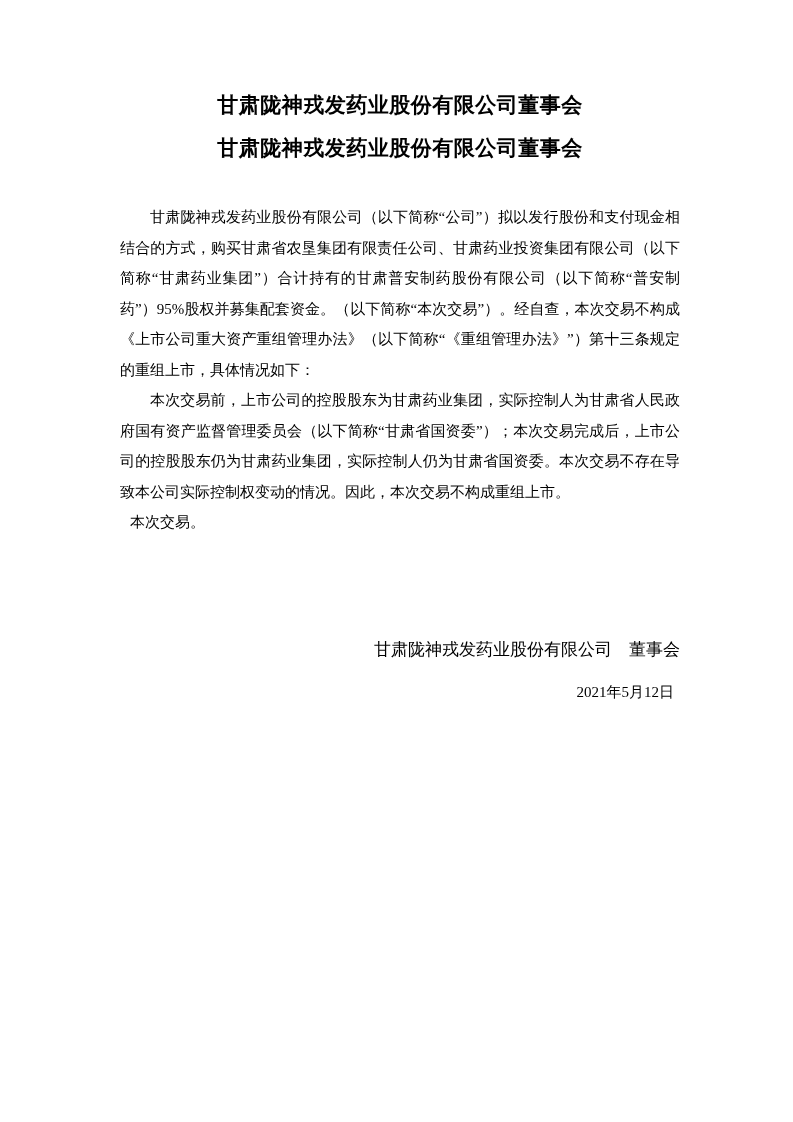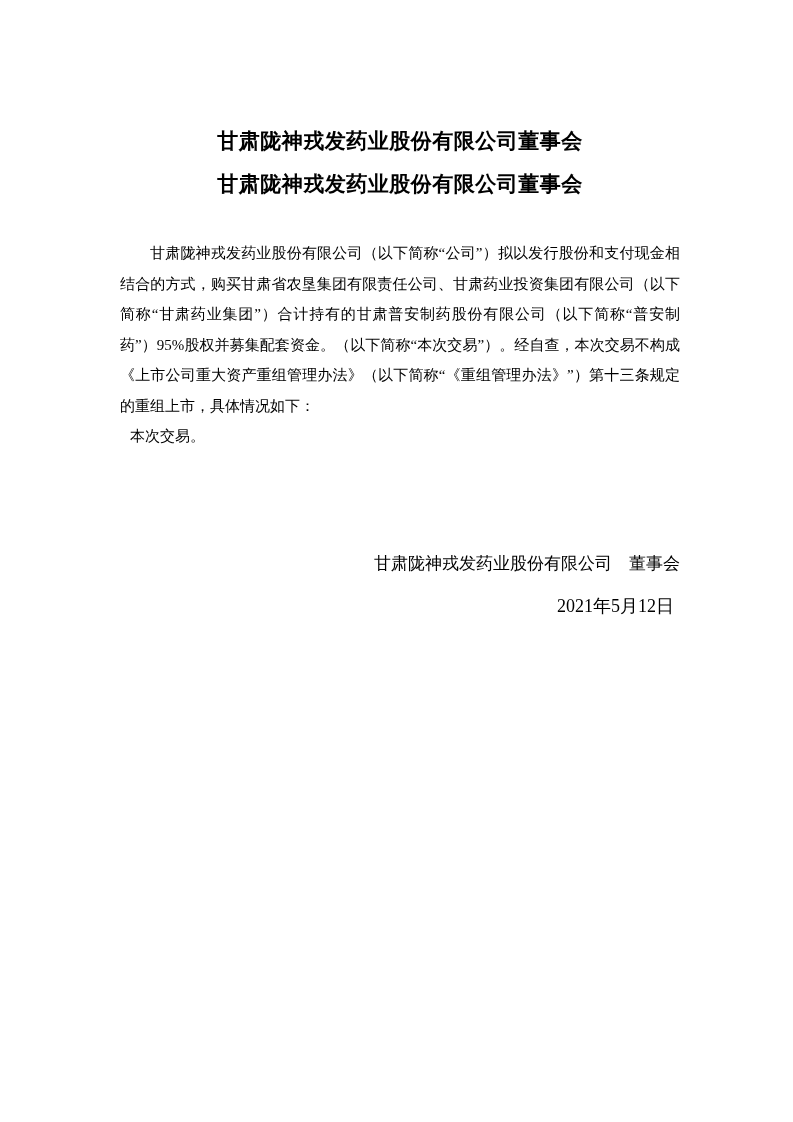--- a/index.html
+++ b/index.html
@@ -8,21 +8,21 @@
     background: #ffffff;
   }
   .page {
     position: relative;
     width: 793px;
     height: 1122px;
     box-sizing: border-box;
     background: #ffffff;
     color: #000000;
     font-family: "Liberation Serif", "DejaVu Serif", serif;
-    padding: 120px 113px 0 120px;
+    padding: 84px 113px 0 120px;
     overflow: hidden;
   }
   .doc-title {
     margin: 0;
     font-size: 21px;
     font-weight: bold;
     line-height: 43px;
     text-align: center;
     letter-spacing: 0.5px;
   }
@@ -42,34 +42,35 @@
     text-indent: 10px;
   }
   .signature-line {
     margin-top: 97px;
     font-size: 17px;
     line-height: 30.5px;
     text-align: right;
   }
   .date-line {
     margin-top: 12px;
-    font-size: 18px;
+    font-size: 15px;
     line-height: 30.5px;
     text-align: right;
     padding-right: 6px;
   }
 </style>
 </head>
 <body>
 
 <div class="page">
   <h1 class="doc-title">甘肃陇神戎发药业股份有限公司董事会</h1>
   <h1 class="doc-title">甘肃陇神戎发药业股份有限公司董事会</h1>
 
   <p class="body-text para-first">甘肃陇神戎发药业股份有限公司（以下简称“公司”）拟以发行股份和支付现金相结合的方式，购买甘肃省农垦集团有限责任公司、甘肃药业投资集团有限公司（以下简称“甘肃药业集团”）合计持有的甘肃普安制药股份有限公司（以下简称“普安制药”）95%股权并募集配套资金。（以下简称“本次交易”）。经自查，本次交易不构成《上市公司重大资产重组管理办法》（以下简称“《重组管理办法》”）第十三条规定的重组上市，具体情况如下：</p>
 
+  <p class="body-text">本次交易前，上市公司的控股股东为甘肃药业集团，实际控制人为甘肃省人民政府国有资产监督管理委员会（以下简称“甘肃省国资委”）；本次交易完成后，上市公司的控股股东仍为甘肃药业集团，实际控制人仍为甘肃省国资委。本次交易不存在导致本公司实际控制权变动的情况。因此，本次交易不构成重组上市。</p>
 
   <p class="body-text closing">本次交易。</p>
 
   <div class="signature-line">甘肃陇神戎发药业股份有限公司　董事会</div>
 
   <div class="date-line">2021年5月12日</div>
 </div>
 
 </body></html>

